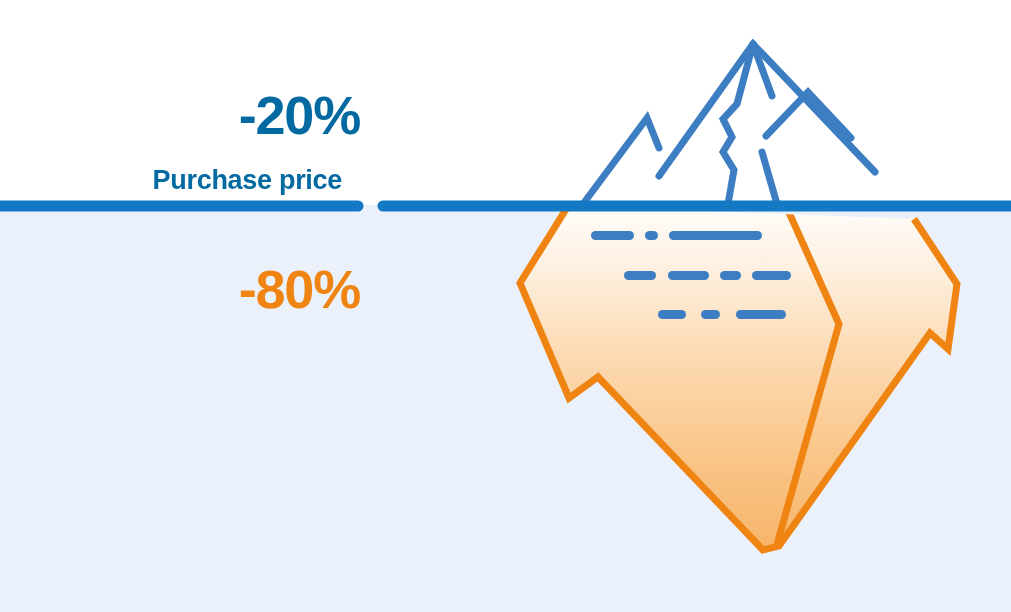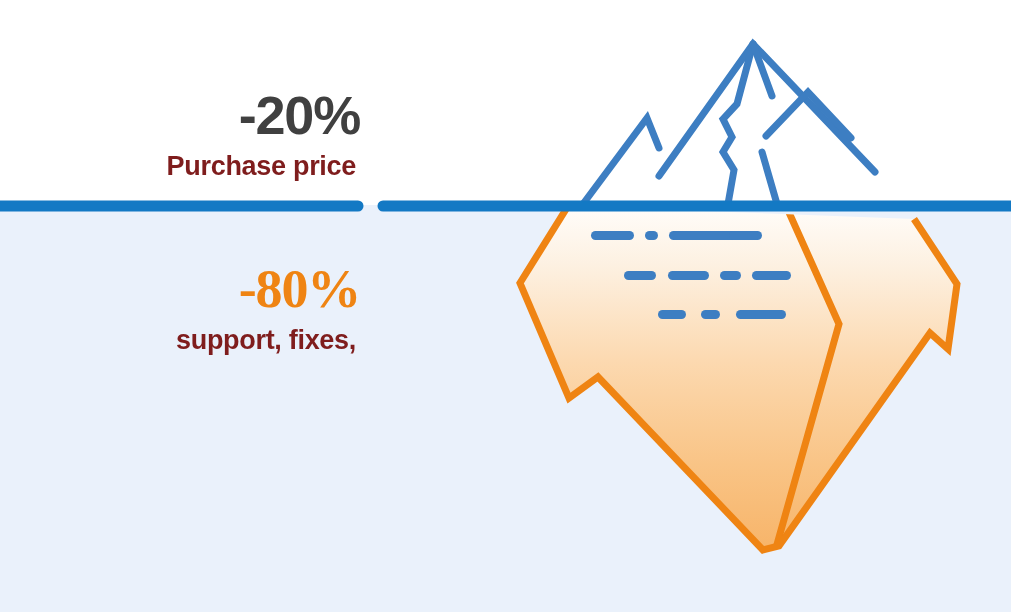--- a/index.html
+++ b/index.html
@@ -55,31 +55,31 @@
   }
 
   .pct {
     display: block;
     font-size: 54px;
     font-weight: bold;
     line-height: 1.02;
     letter-spacing: -1.2px;
     margin: 0;
   }
-  .pct-blue { color: #404040; }
-  .pct-orange { color: #ef8413; font-family: Liberation Serif, serif; }
+  .pct-blue { color: #0369a1; }
+  .pct-orange { color: #ef8413; }
 
   .caption {
     display: block;
     font-size: 27px;
     font-weight: bold;
-    color: #7f1d1d;
+    color: #0369a1;
     line-height: 1.22;
     letter-spacing: -0.3px;
-    margin: 4px;
+    margin: 18px;
     padding-top: 3px;
   }
   .caption-line { display: block; }
 
   
   .art {
     position: absolute;
     left: 0;
     top: 0;
     width: 1011px;
@@ -170,17 +170,16 @@
   <div class="text-col block-top">
     <span class="pct pct-blue">-20%</span>
     <span class="caption">
       <span class="caption-line">Purchase price</span>
     </span>
   </div>
 
   <div class="text-col block-bottom">
     <span class="pct pct-orange">-80%</span>
     <span class="caption">
-      <span class="caption-line">support, fixes,</span>
     </span>
   </div>
 
 </div>
 
 </body></html>

